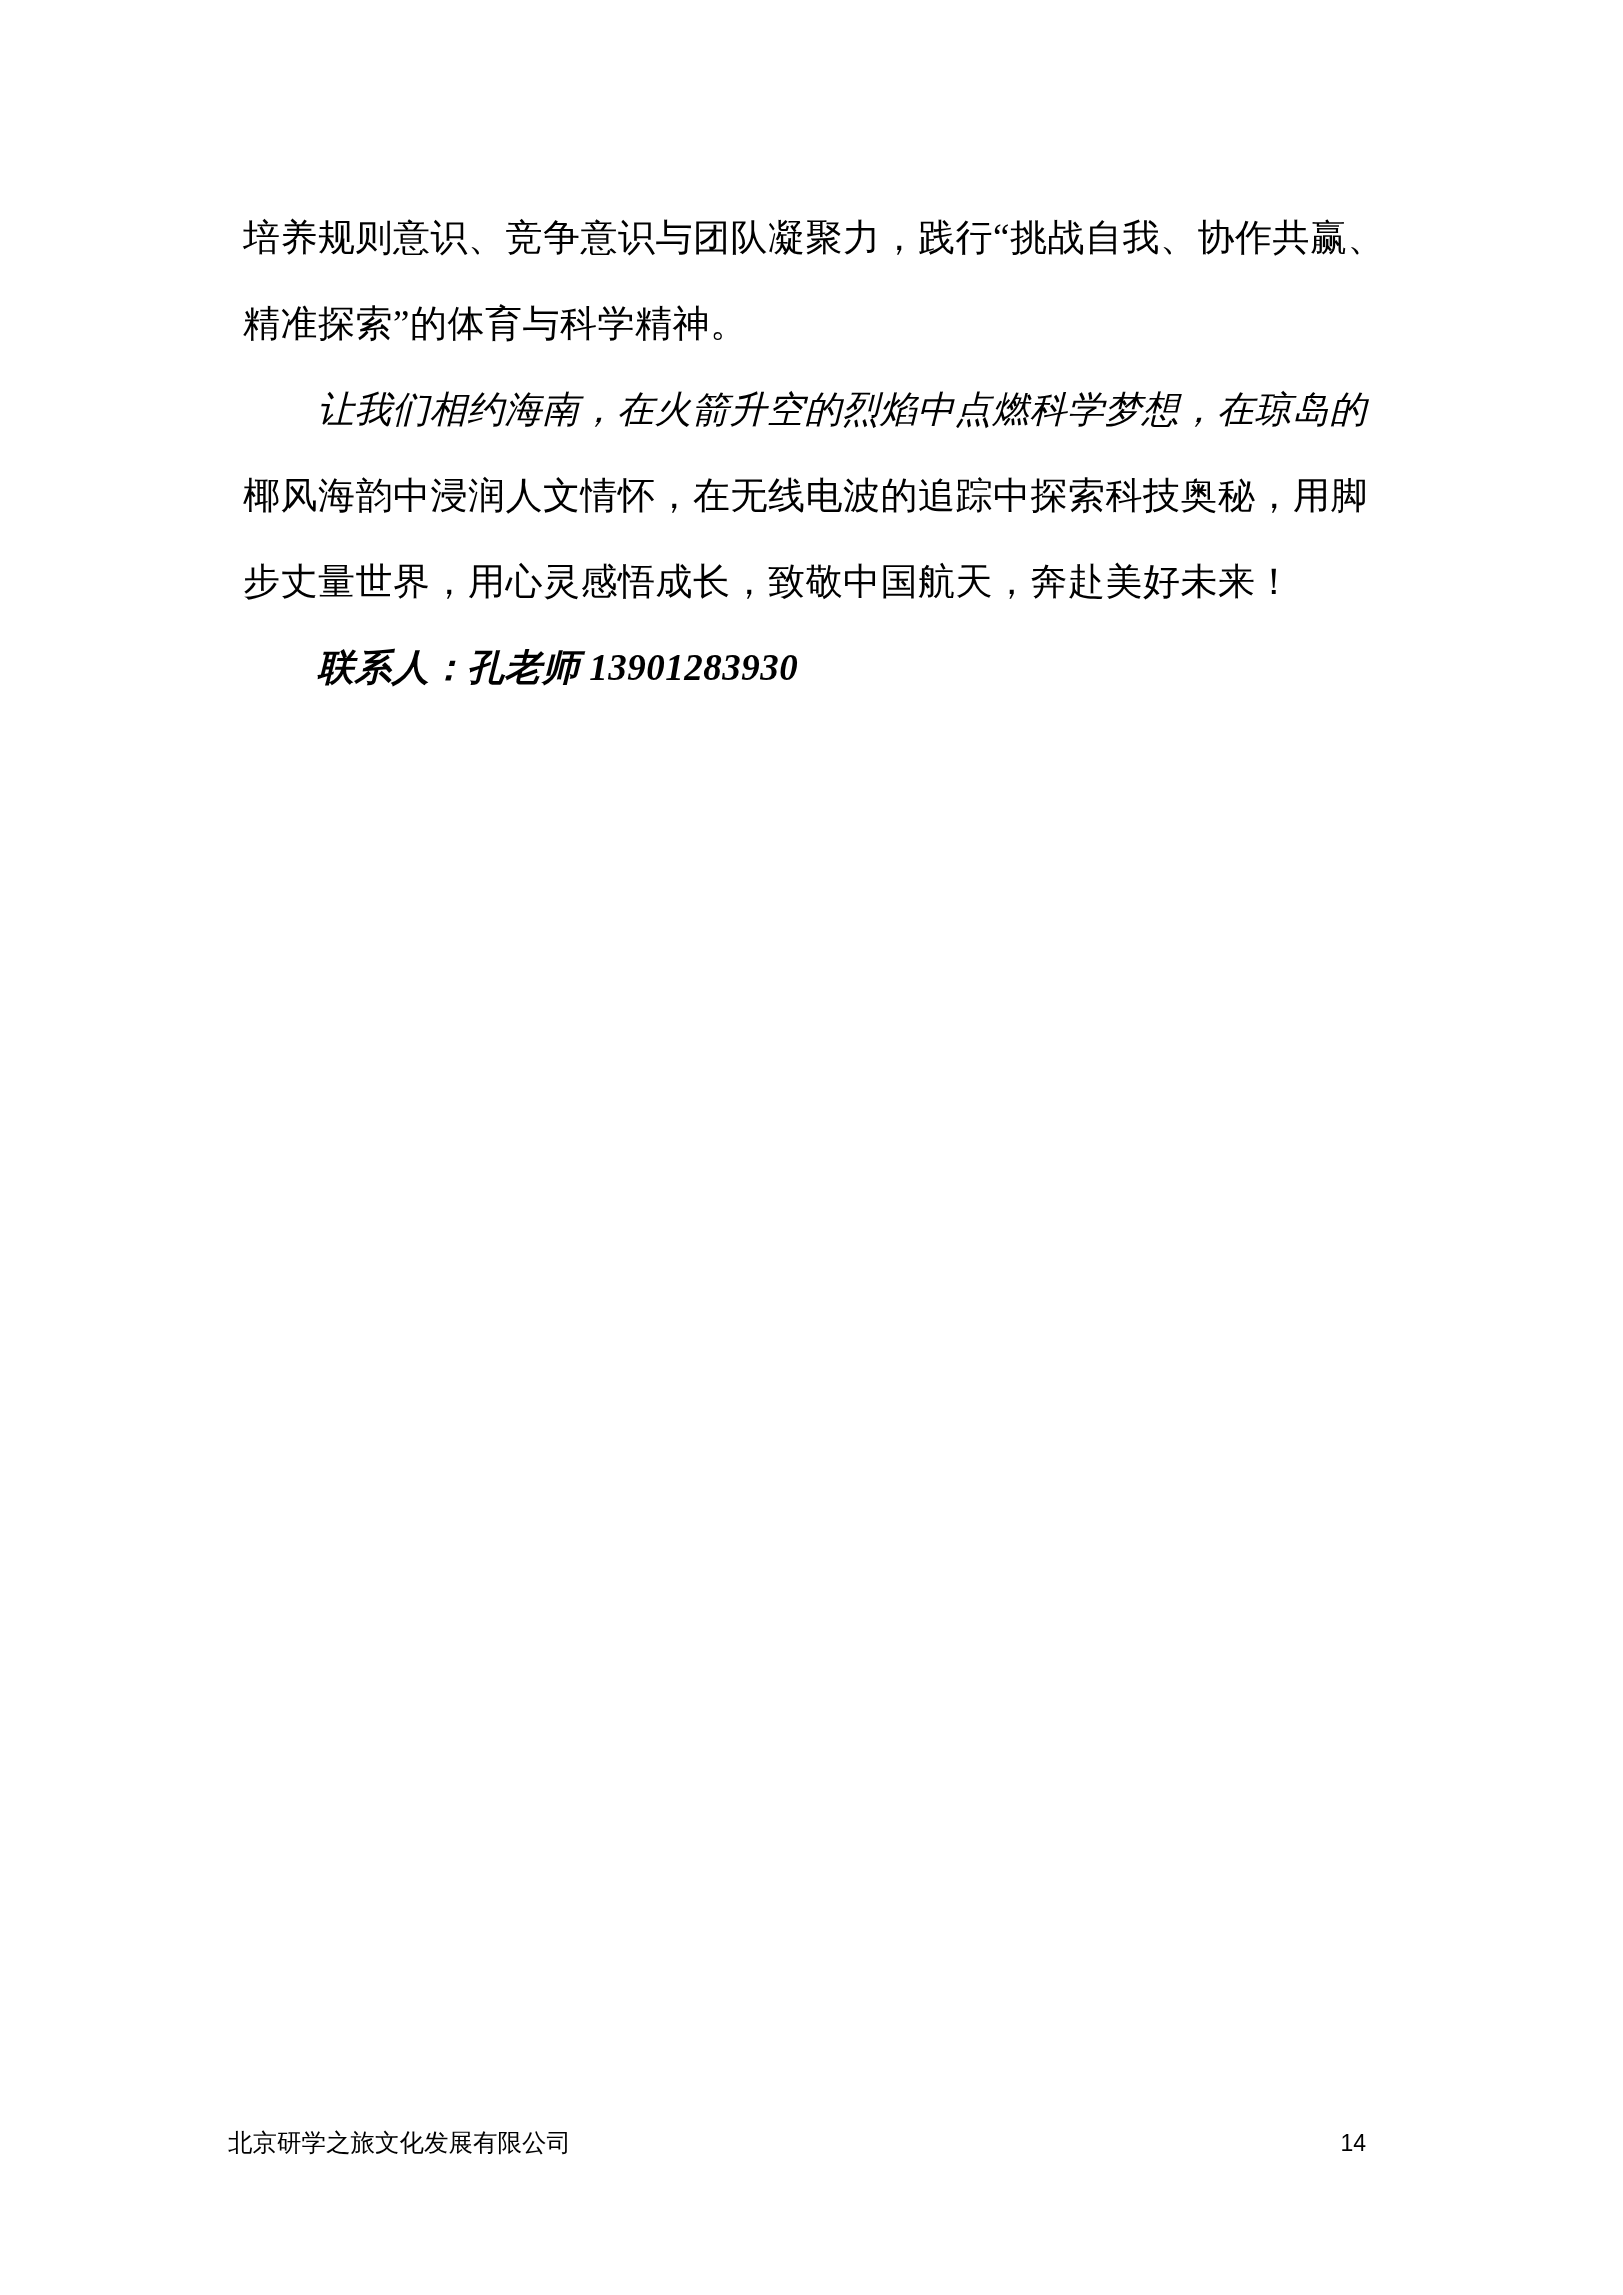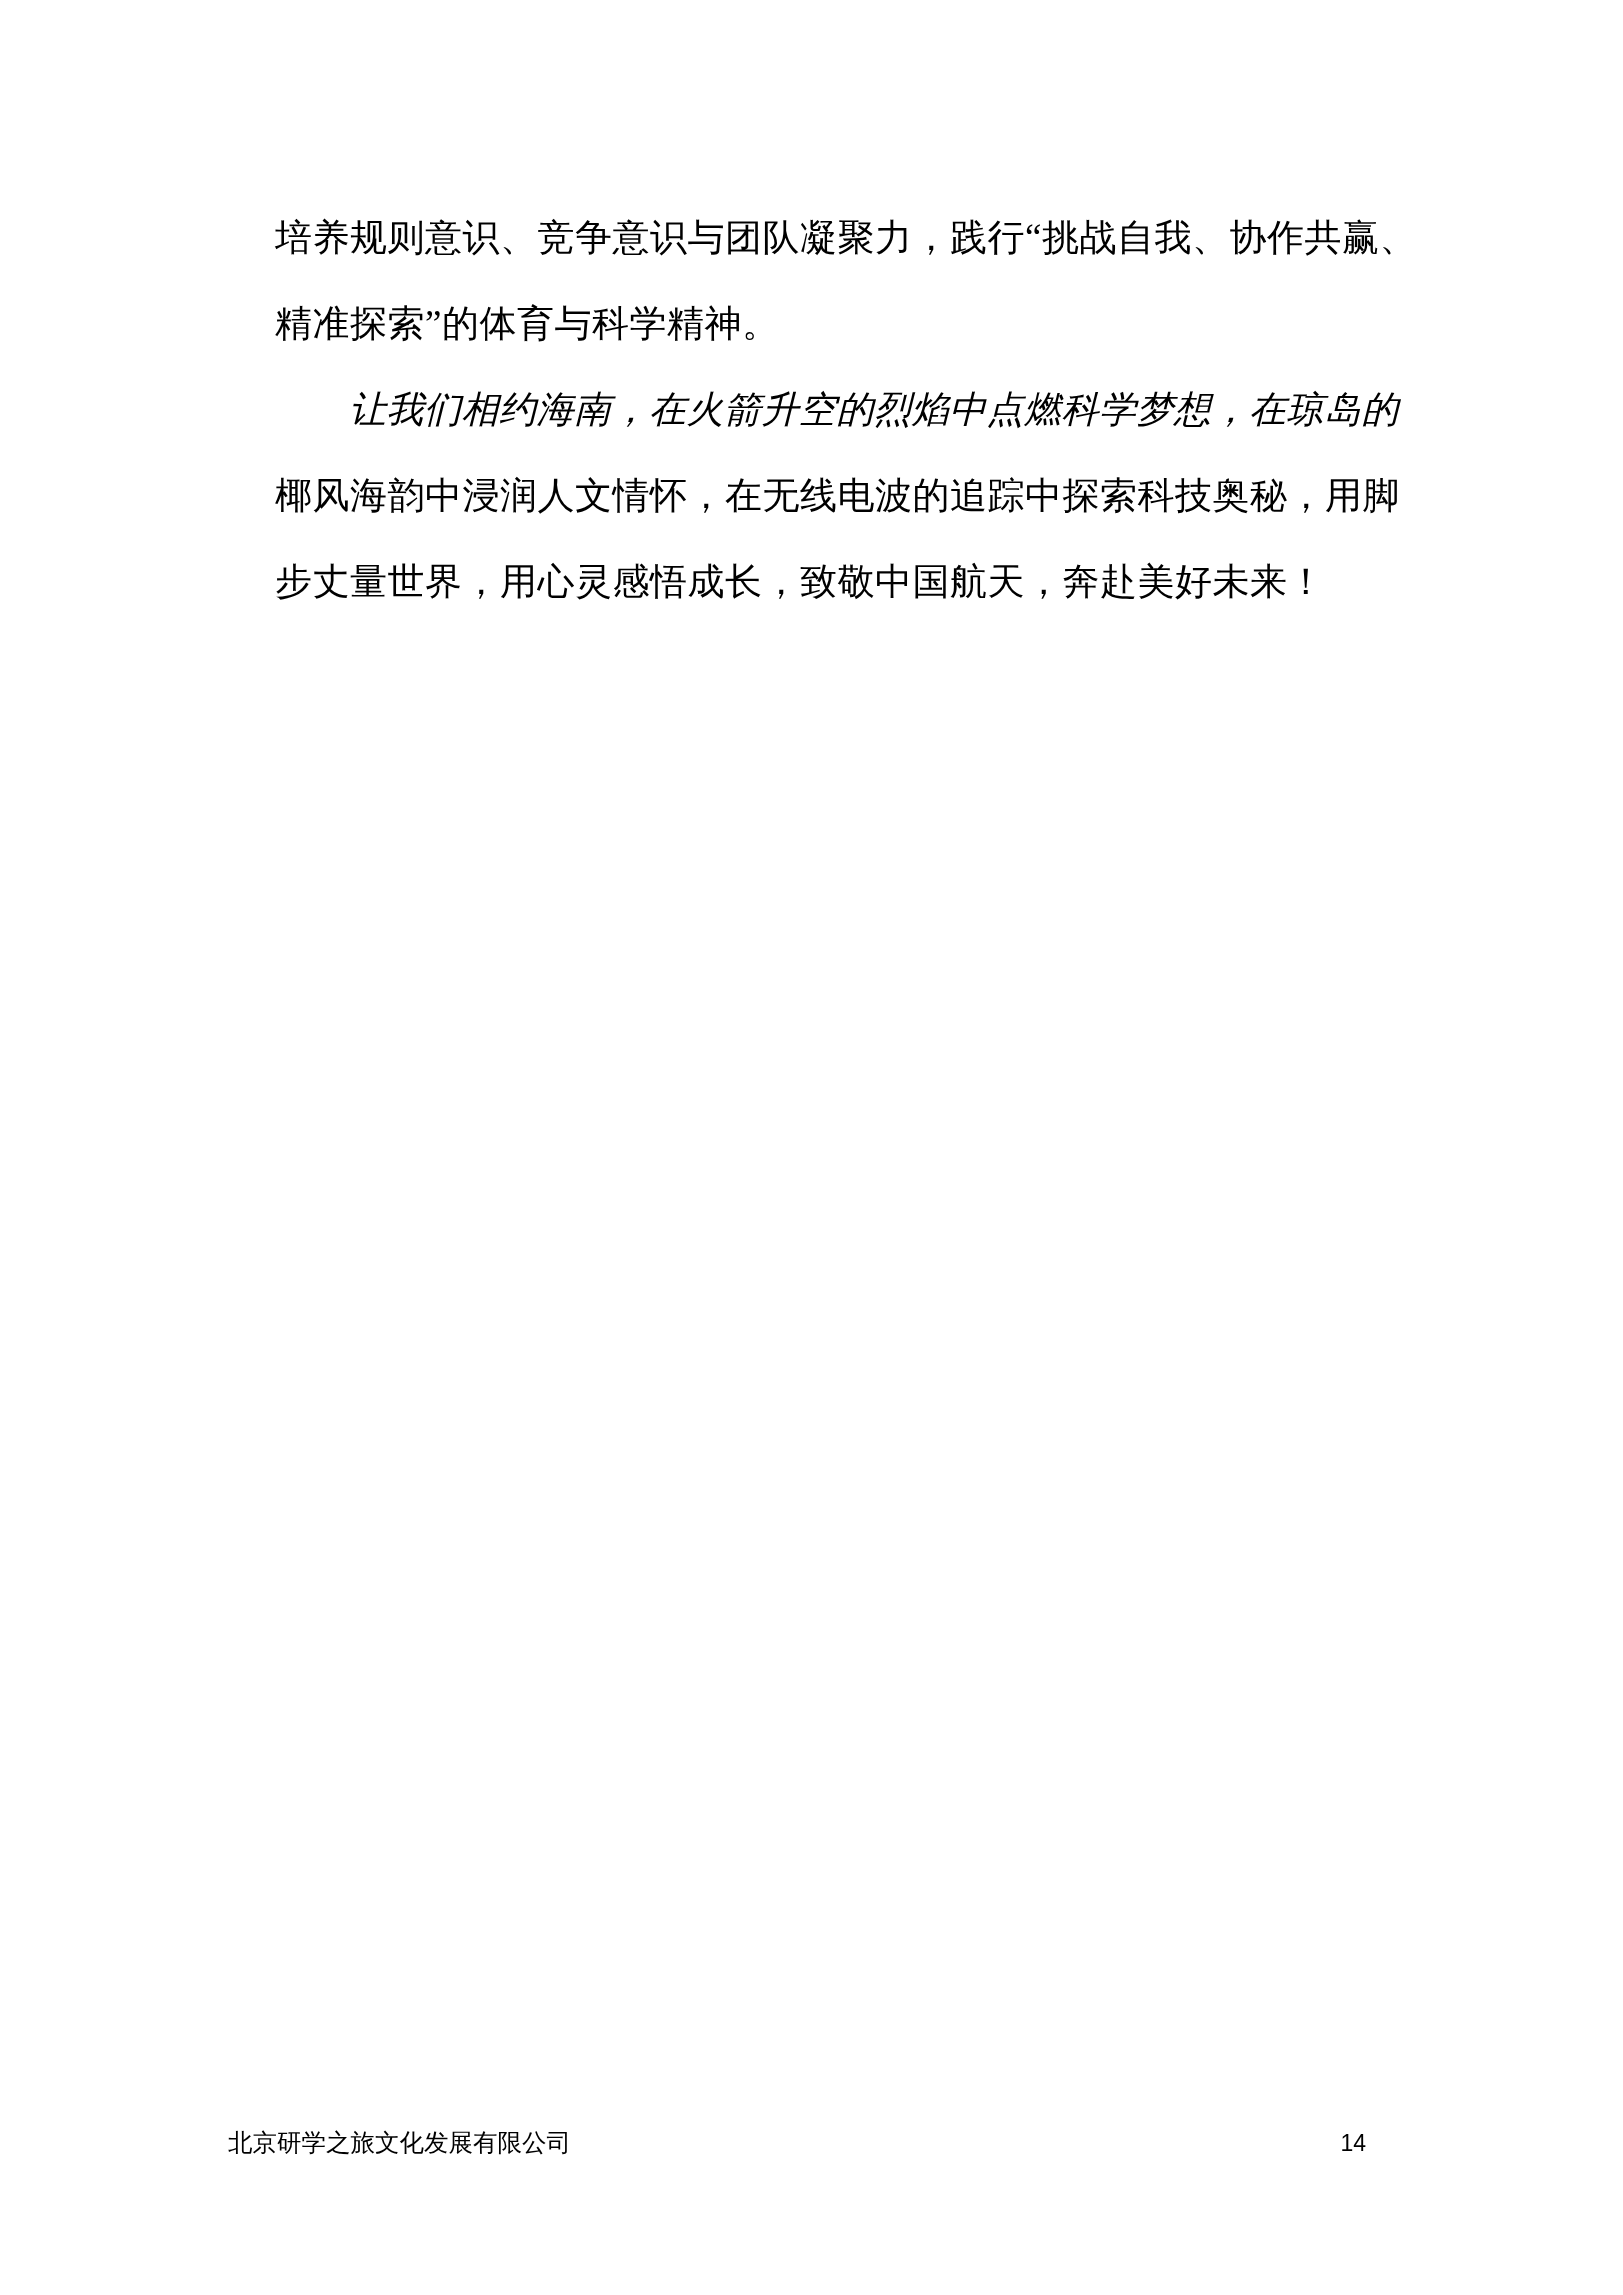--- a/index.html
+++ b/index.html
@@ -24,21 +24,20 @@
     }
     .para {
       margin: 0;
       padding: 0;
     }
     .line {
       font-size: 37px;
       line-height: 86px;
       white-space: nowrap;
       letter-spacing: 0.5px;
-      margin-left: 32px;
     }
     .indent {
       text-indent: 74px;
       font-style: italic;
     }
     .bold {
       font-weight: bold;
     }
     .footer {
       position: absolute;
@@ -71,20 +70,23 @@
       <div class="line">培养规则意识、竞争意识与团队凝聚力，践行“挑战自我、协作共赢、</div>
       <div class="line">精准探索”的体育与科学精神。</div>
     </div>
 
     <div class="para">
       <div class="line indent">让我们相约海南，在火箭升空的烈焰中点燃科学梦想，在琼岛的</div>
       <div class="line">椰风海韵中浸润人文情怀，在无线电波的追踪中探索科技奥秘，用脚</div>
       <div class="line">步丈量世界，用心灵感悟成长，致敬中国航天，奔赴美好未来！</div>
     </div>
 
+    <div class="para">
+      <div class="line indent bold">联系人：孔老师 13901283930</div>
+    </div>
 
   </div>
 
   <div class="footer">
     <span class="footer-company">北京研学之旅文化发展有限公司</span>
     <span class="footer-page">14</span>
   </div>
 
 </div>
 

